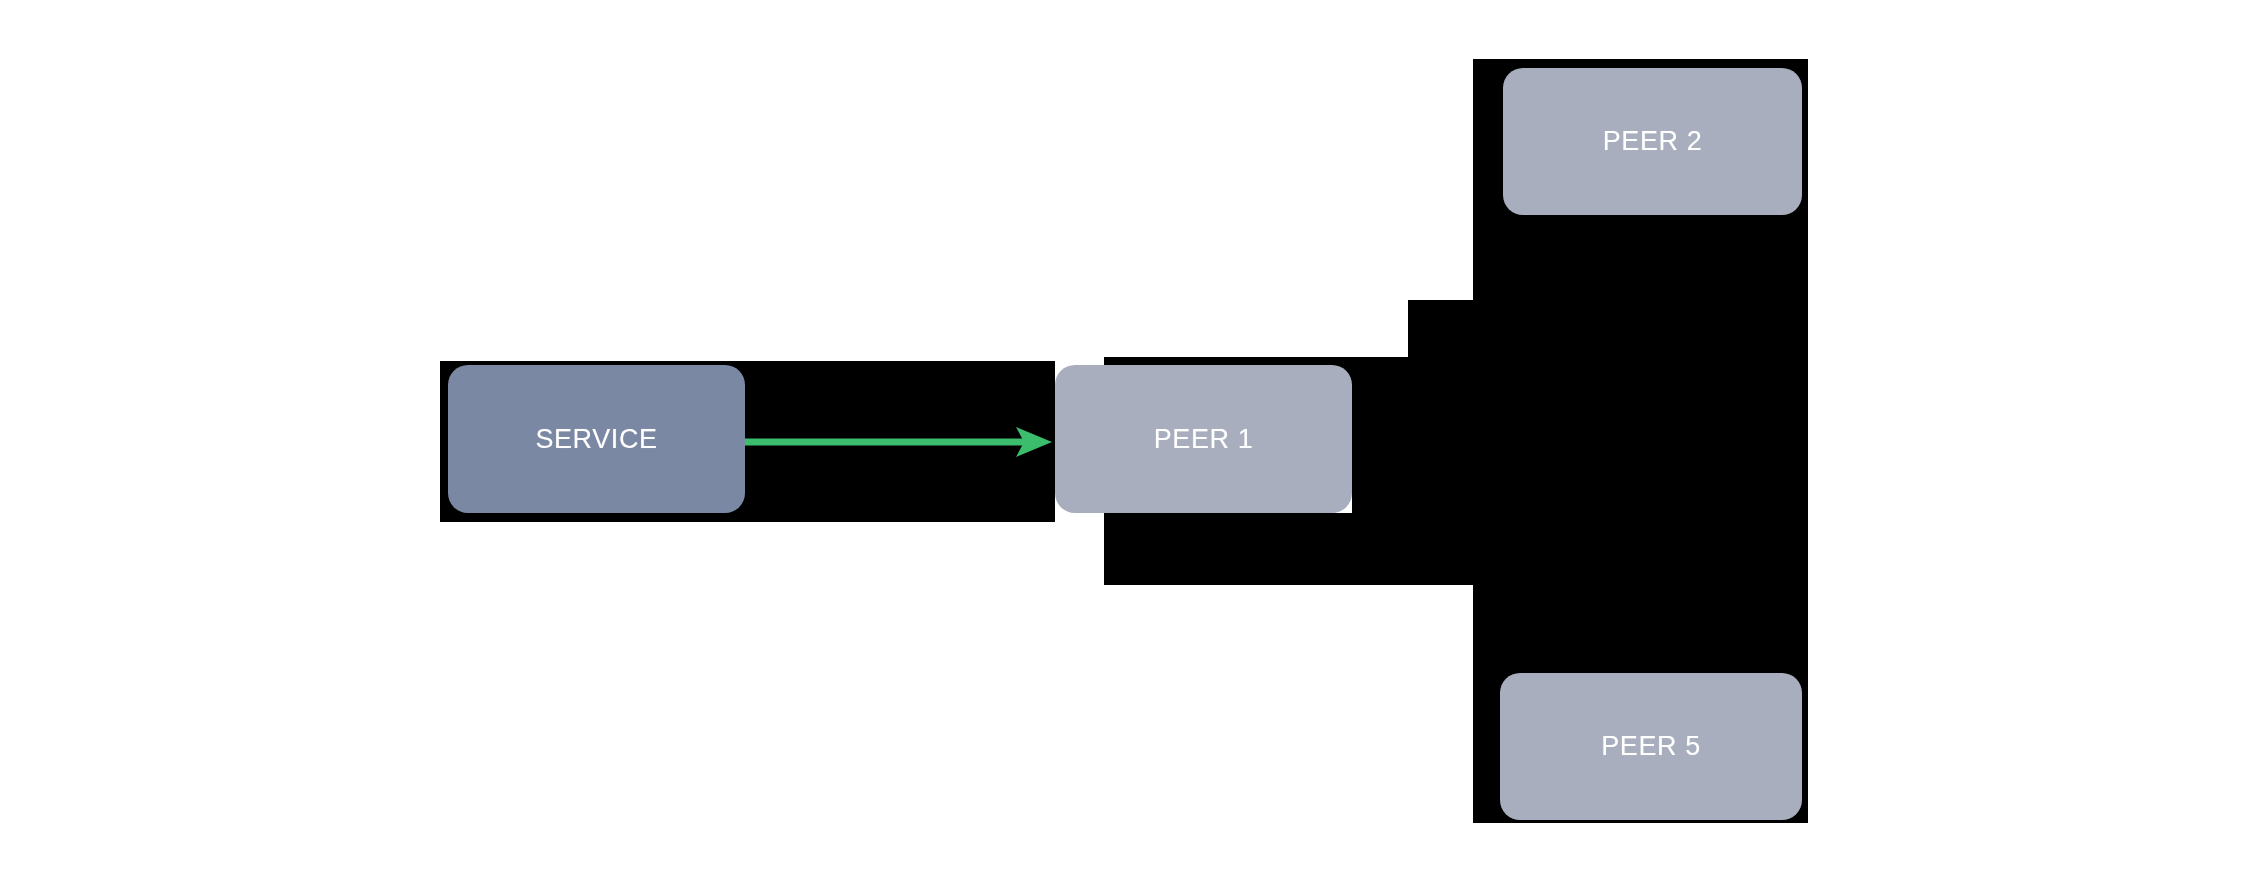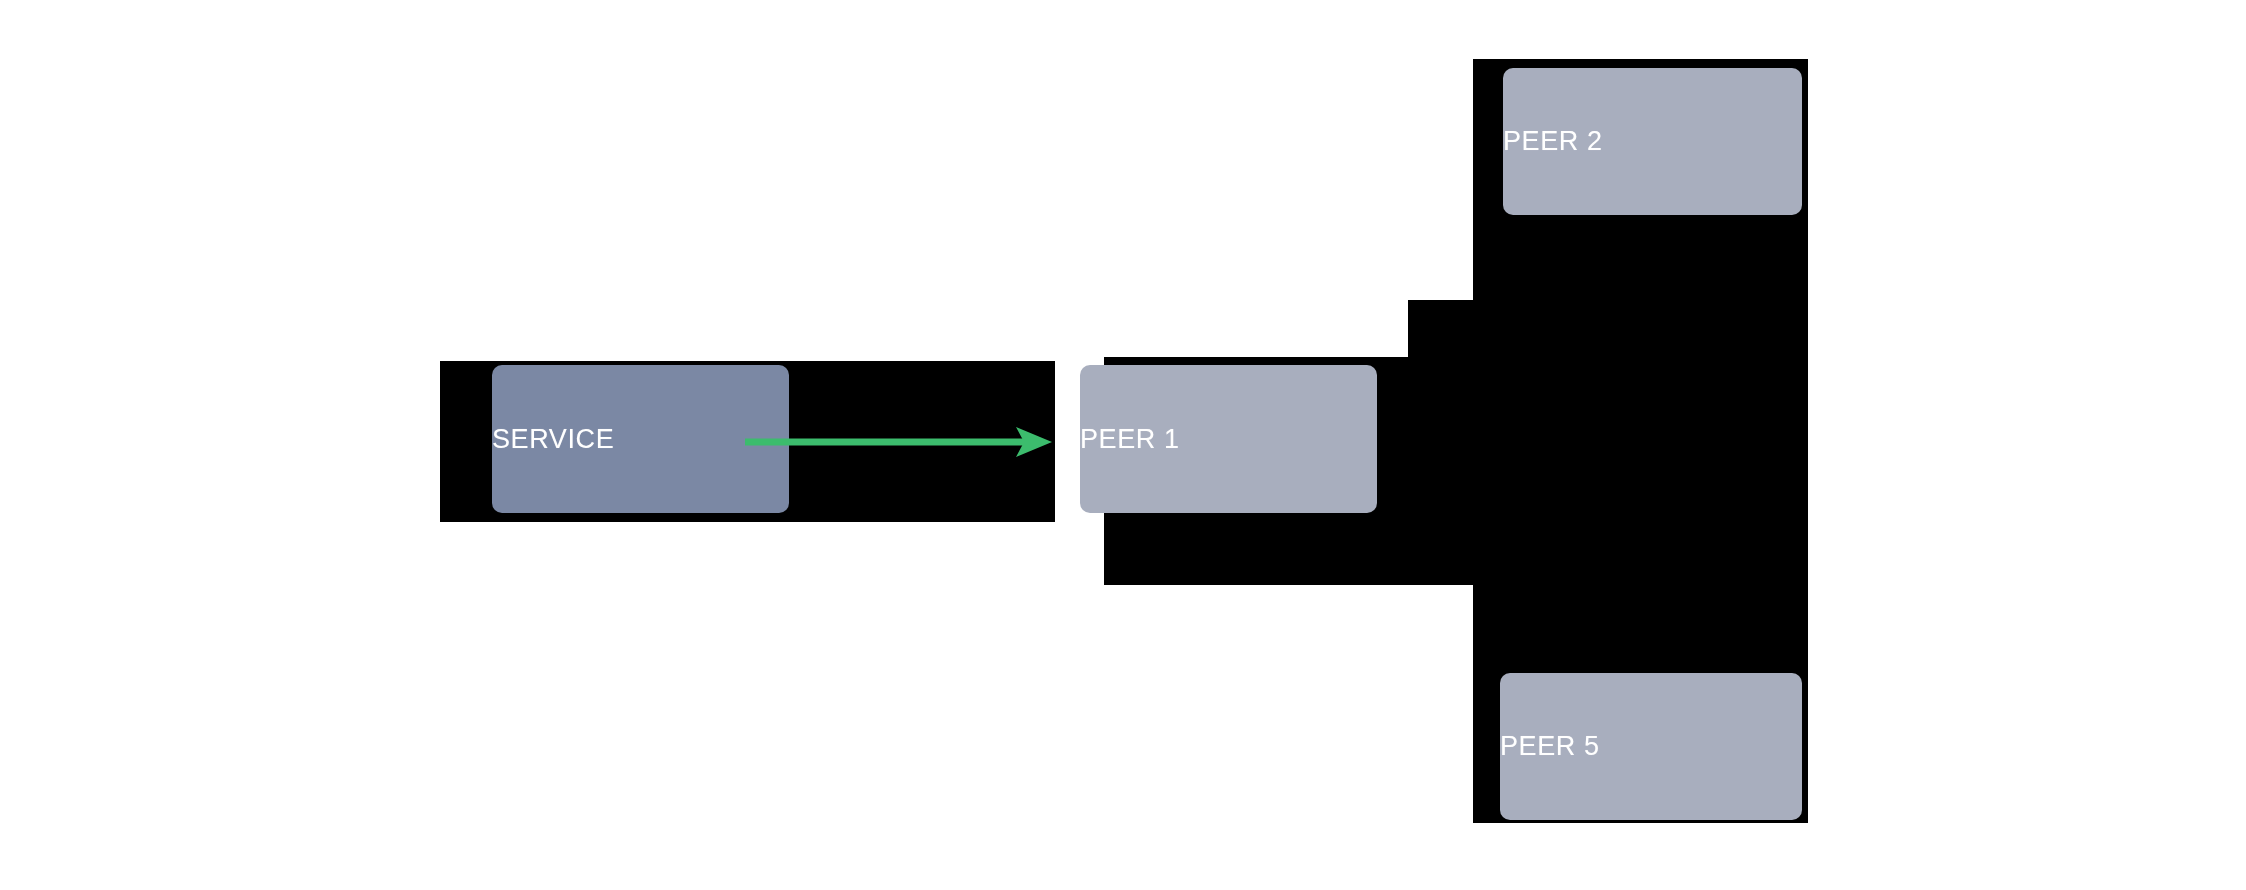--- a/index.html
+++ b/index.html
@@ -22,40 +22,39 @@
 
   
   .blk {
     position: absolute;
     background: #000000;
   }
 
   
   .node {
     position: absolute;
-    border-radius: 10px;
+    border-radius: 20px;
     display: flex;
     align-items: center;
-    justify-content: flex-start;
+    justify-content: center;
     box-sizing: border-box;
     z-index: 5;
   }
   .node .node-label {
     color: #ffffff;
     font-size: 27px;
     font-weight: 400;
     letter-spacing: 0.6px;
     line-height: 1;
     white-space: nowrap;
     text-shadow: 0 0 1px rgba(255,255,255,0.35);
   }
 
   .node-service {
     background: #7b88a4;
-    margin-left: 44px;
   }
   .node-peer {
     background: #a8aebe;
   }
 
   
   .arrow-layer {
     position: absolute;
     left: 0;
     top: 0;
@@ -85,21 +84,21 @@
     <g>
       <line x1="745" y1="442" x2="1036" y2="442" stroke="#3cbc6d" stroke-width="7" stroke-linecap="butt"></line>
       <path d="M 1052 442 L 1016 427 L 1024 442 L 1016 457 Z" fill="#3cbc6d"></path>
     </g>
   </svg>
 
   <div class="node node-service" style="left:448px; top:365px; width:297px; height:148px;">
     <span class="node-label">SERVICE</span>
   </div>
 
-  <div class="node node-peer" style="left:1080px; top:365px; width:297px; height:148px;">
+  <div class="node node-peer" style="left:1055px; top:365px; width:297px; height:148px;">
     <span class="node-label">PEER 1</span>
   </div>
 
   <div class="node node-peer" style="left:1503px; top:68px; width:299px; height:147px;">
     <span class="node-label">PEER 2</span>
   </div>
 
   <div class="node node-peer" style="left:1500px; top:673px; width:302px; height:147px;">
     <span class="node-label">PEER 5</span>
   </div>

